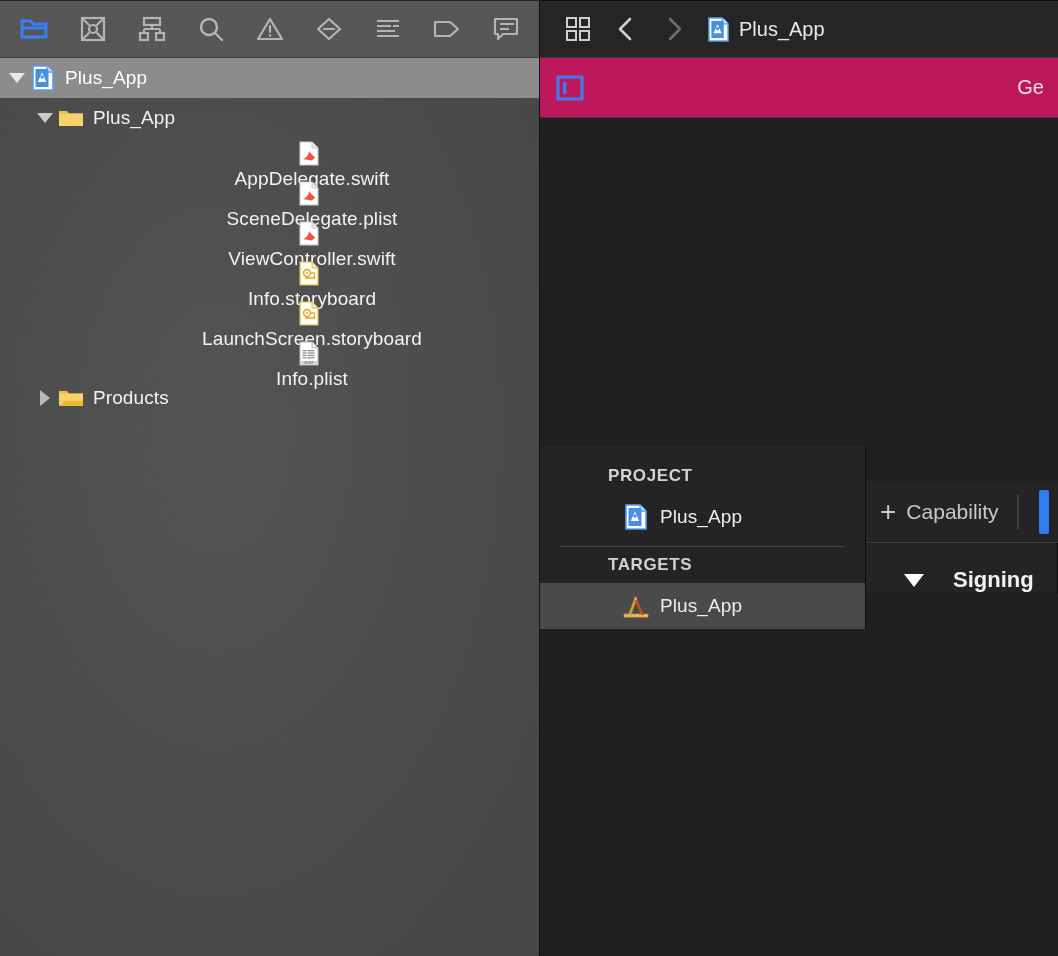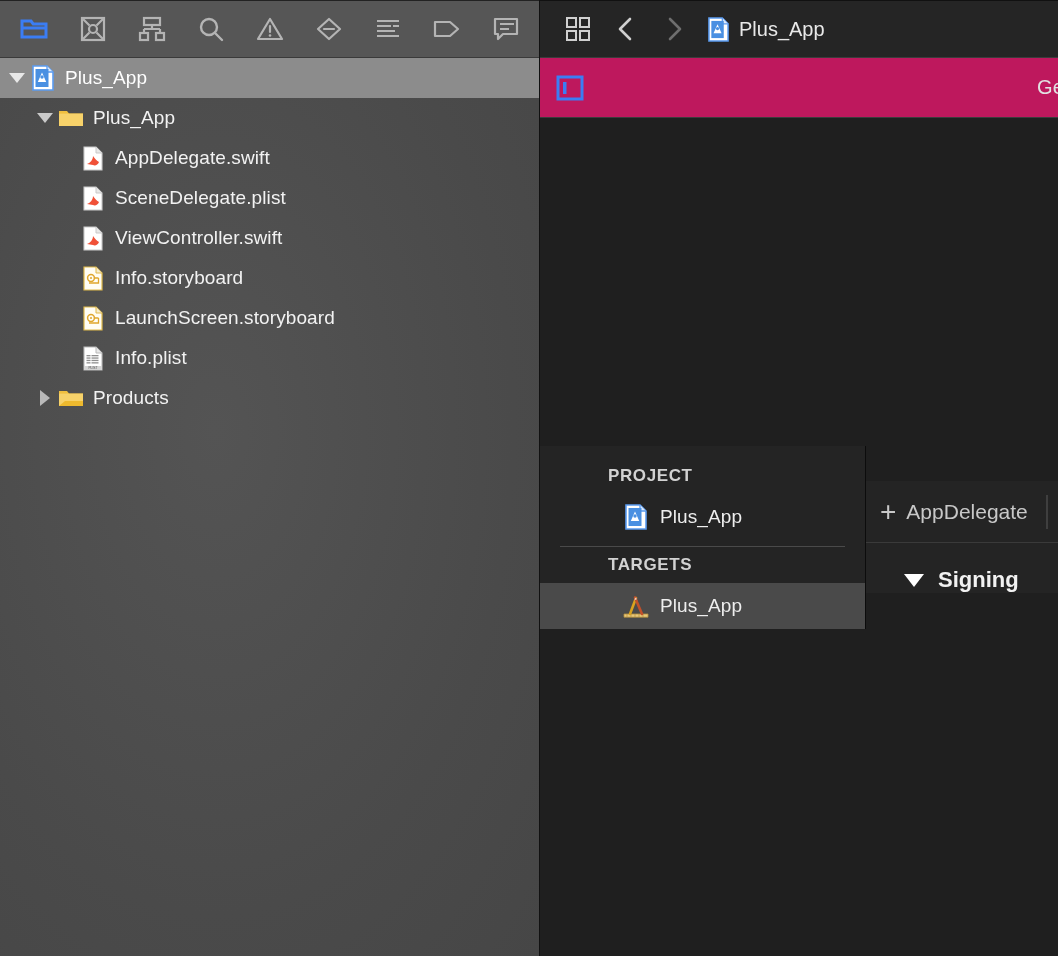--- a/index.html
+++ b/index.html
@@ -56,21 +56,21 @@
     border-left:10px solid #b9b9b9; border-right:0;
     border-top:8px solid transparent; border-bottom:8px solid transparent;
   }
   .twisty.dim i { border-top-color:#c9c9c9; }
   .ico { width:30px; flex:0 0 30px; display:flex; align-items:center; justify-content:center; }
   .ico svg { display:block; }
   .label { padding-left:7px; letter-spacing:.1px; }
 
   .ind-0 { padding-left:6px; }
   .ind-1 { padding-left:34px; }
-  .ind-2 { padding-left:78px; }
+  .ind-2 { padding-left:78px;flex-direction:column; }
 
   
   .editor { flex:1; height:956px; display:flex; flex-direction:column; background:#1f1f1f; }
   .jumpbar {
     height:58px; flex:0 0 58px; background:#252525;
     border-bottom:1px solid #3c3c3c; border-top:1px solid #111;
     display:flex; align-items:center; padding-left:16px; gap:4px;
   }
   .jb-btn { width:44px; height:44px; display:flex; align-items:center; justify-content:center; cursor:default; }
   .jb-title { display:flex; align-items:center; gap:10px; margin-left:8px; }
@@ -125,21 +125,21 @@
   .detail-body { flex:1; position:relative; }
   .section-head {
     display:flex; align-items:center; gap:14px;
     padding:24px 0 0 38px;
   }
   .section-head .tri {
     width:0; height:0;
     border-left:10px solid transparent; border-right:10px solid transparent;
     border-top:13px solid #ffffff;
   }
-  .section-head .st { font-size:22px; font-weight:bold; color:#f2f2f2; }
+  .section-head .st { font-size:22px; font-weight:bold; color:#f2f2f2;margin-left:15px; }
   .hr-rule {
     position:absolute; left:38px; right:0; top:452px;
     height:1px; background:#555;
   }
   .right-edge {
     position:absolute; right:0; top:0; bottom:0; width:1px; background:#0c0c0c;
   }
 </style>
 </head>
 <body>
@@ -416,21 +416,21 @@
             </svg>
           </span>
           <span class="label">Plus_App</span>
         </div>
       </div>
 
       <div class="detail">
         <div class="detail-toolbar">
           <div class="cap-btn">
             <span class="plus">+</span>
-            <span class="cap-label">AppDelegate</span>
+            <span class="cap-label">Capability</span>
           </div>
           <div class="tb-divider"></div>
           <div class="blue-chip"></div>
         </div>
         <div class="detail-body">
           <div class="section-head">
             <span class="tri"></span>
             <span class="st">Signing</span>
           </div>
           <div class="hr-rule"></div>

